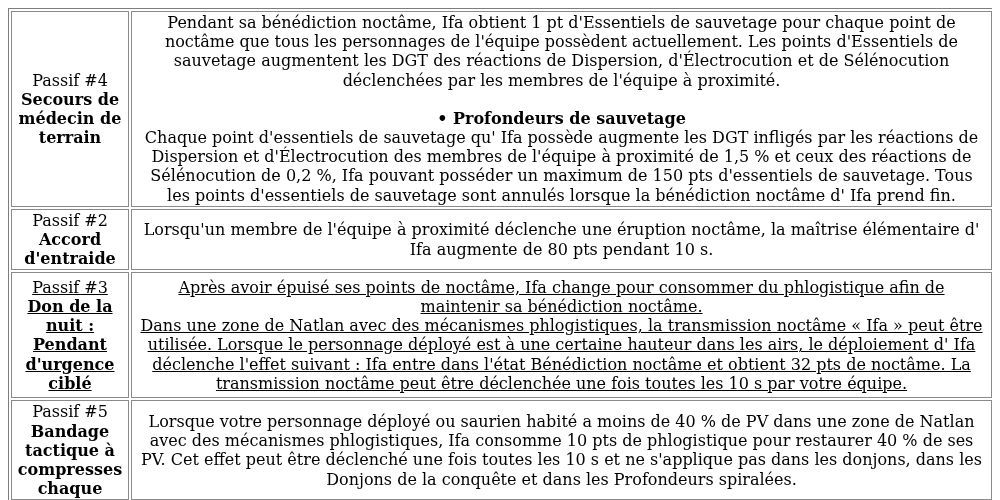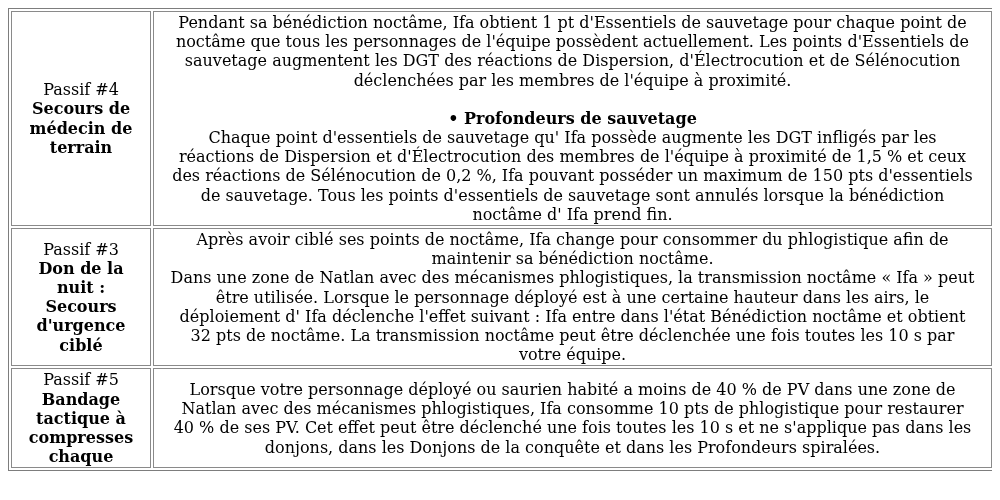--- a/index.html
+++ b/index.html
@@ -17,63 +17,72 @@
     width: 987px;
     border-collapse: separate;
     border-spacing: 2px;
     border: 1px solid #7d7d7d;
     background: #ffffff;
   }
   table.passives td {
     border: 1px solid #8a8a8a;
     text-align: center;
     vertical-align: middle;
-    padding: 1px 16px;
+    padding: 1px 5px;
     line-height: 19.2px;
   }
   td.label-cell {
     width: 106px;
   }
   td.desc-cell p {
     margin: 0;
   }
   .bold {
     font-weight: bold;
   }
   .gap-above {
     margin-top: 19px !important;
   }
   .h-row1 { height: 190px; }
   .h-row2 { height: 52px; }
-  .h-row3 { height: 122px; }
+  .h-row3 { height: 122px; text-decoration: underline; }
   .h-row4 { height: 96px; }
 </style>
 </head>
 <body>
 
 <table class="passives">
   <tbody>
     <tr>
       <td class="label-cell h-row1">
         <div>Passif #4</div>
         <div class="bold">Secours de médecin de terrain</div>
       </td>
       <td class="desc-cell h-row1">
         <p>Pendant sa bénédiction noctâme, Ifa obtient 1 pt d'Essentiels de sauvetage pour chaque point de noctâme que tous les personnages de l'équipe possèdent actuellement. Les points d'Essentiels de sauvetage augmentent les DGT des réactions de Dispersion, d'Électrocution et de Sélénocution déclenchées par les membres de l'équipe à proximité.</p>
         <p class="bold gap-above">• Profondeurs de sauvetage</p>
         <p>Chaque point d'essentiels de sauvetage qu' Ifa possède augmente les DGT infligés par les réactions de Dispersion et d'Électrocution des membres de l'équipe à proximité de 1,5 % et ceux des réactions de Sélénocution de 0,2 %, Ifa pouvant posséder un maximum de 150 pts d'essentiels de sauvetage. Tous les points d'essentiels de sauvetage sont annulés lorsque la bénédiction noctâme d' Ifa prend fin.</p>
       </td>
     </tr>
     <tr>
+      <td class="label-cell h-row2">
+        <div>Passif #2</div>
+        <div class="bold">Accord d'entraide</div>
+      </td>
+      <td class="desc-cell h-row2">
+        <p>Lorsqu'un membre de l'équipe à proximité déclenche une éruption noctâme, la maîtrise élémentaire d' Ifa augmente de 80 pts pendant 10 s.</p>
+      </td>
+    </tr>
+    <tr>
       <td class="label-cell h-row3">
         <div>Passif #3</div>
-        <div class="bold">Don de la nuit : Secours d'urgence ciblé</div>
+        <div class="bold">Don de la nuit : Pendant d'urgence ciblé</div>
       </td>
       <td class="desc-cell h-row3">
-        <p>Après avoir ciblé ses points de noctâme, Ifa change pour consommer du phlogistique afin de maintenir sa bénédiction noctâme.</p>
+        <p>Après avoir épuisé ses points de noctâme, Ifa change pour consommer du phlogistique afin de maintenir sa bénédiction noctâme.</p>
         <p>Dans une zone de Natlan avec des mécanismes phlogistiques, la transmission noctâme « Ifa » peut être utilisée. Lorsque le personnage déployé est à une certaine hauteur dans les airs, le déploiement d' Ifa déclenche l'effet suivant : Ifa entre dans l'état Bénédiction noctâme et obtient 32 pts de noctâme. La transmission noctâme peut être déclenchée une fois toutes les 10 s par votre équipe.</p>
       </td>
     </tr>
     <tr>
       <td class="label-cell h-row4">
         <div>Passif #5</div>
         <div class="bold">Bandage tactique à compresses chaque</div>
       </td>
       <td class="desc-cell h-row4">
         <p>Lorsque votre personnage déployé ou saurien habité a moins de 40 % de PV dans une zone de Natlan avec des mécanismes phlogistiques, Ifa consomme 10 pts de phlogistique pour restaurer 40 % de ses PV. Cet effet peut être déclenché une fois toutes les 10 s et ne s'applique pas dans les donjons, dans les Donjons de la conquête et dans les Profondeurs spiralées.</p>

